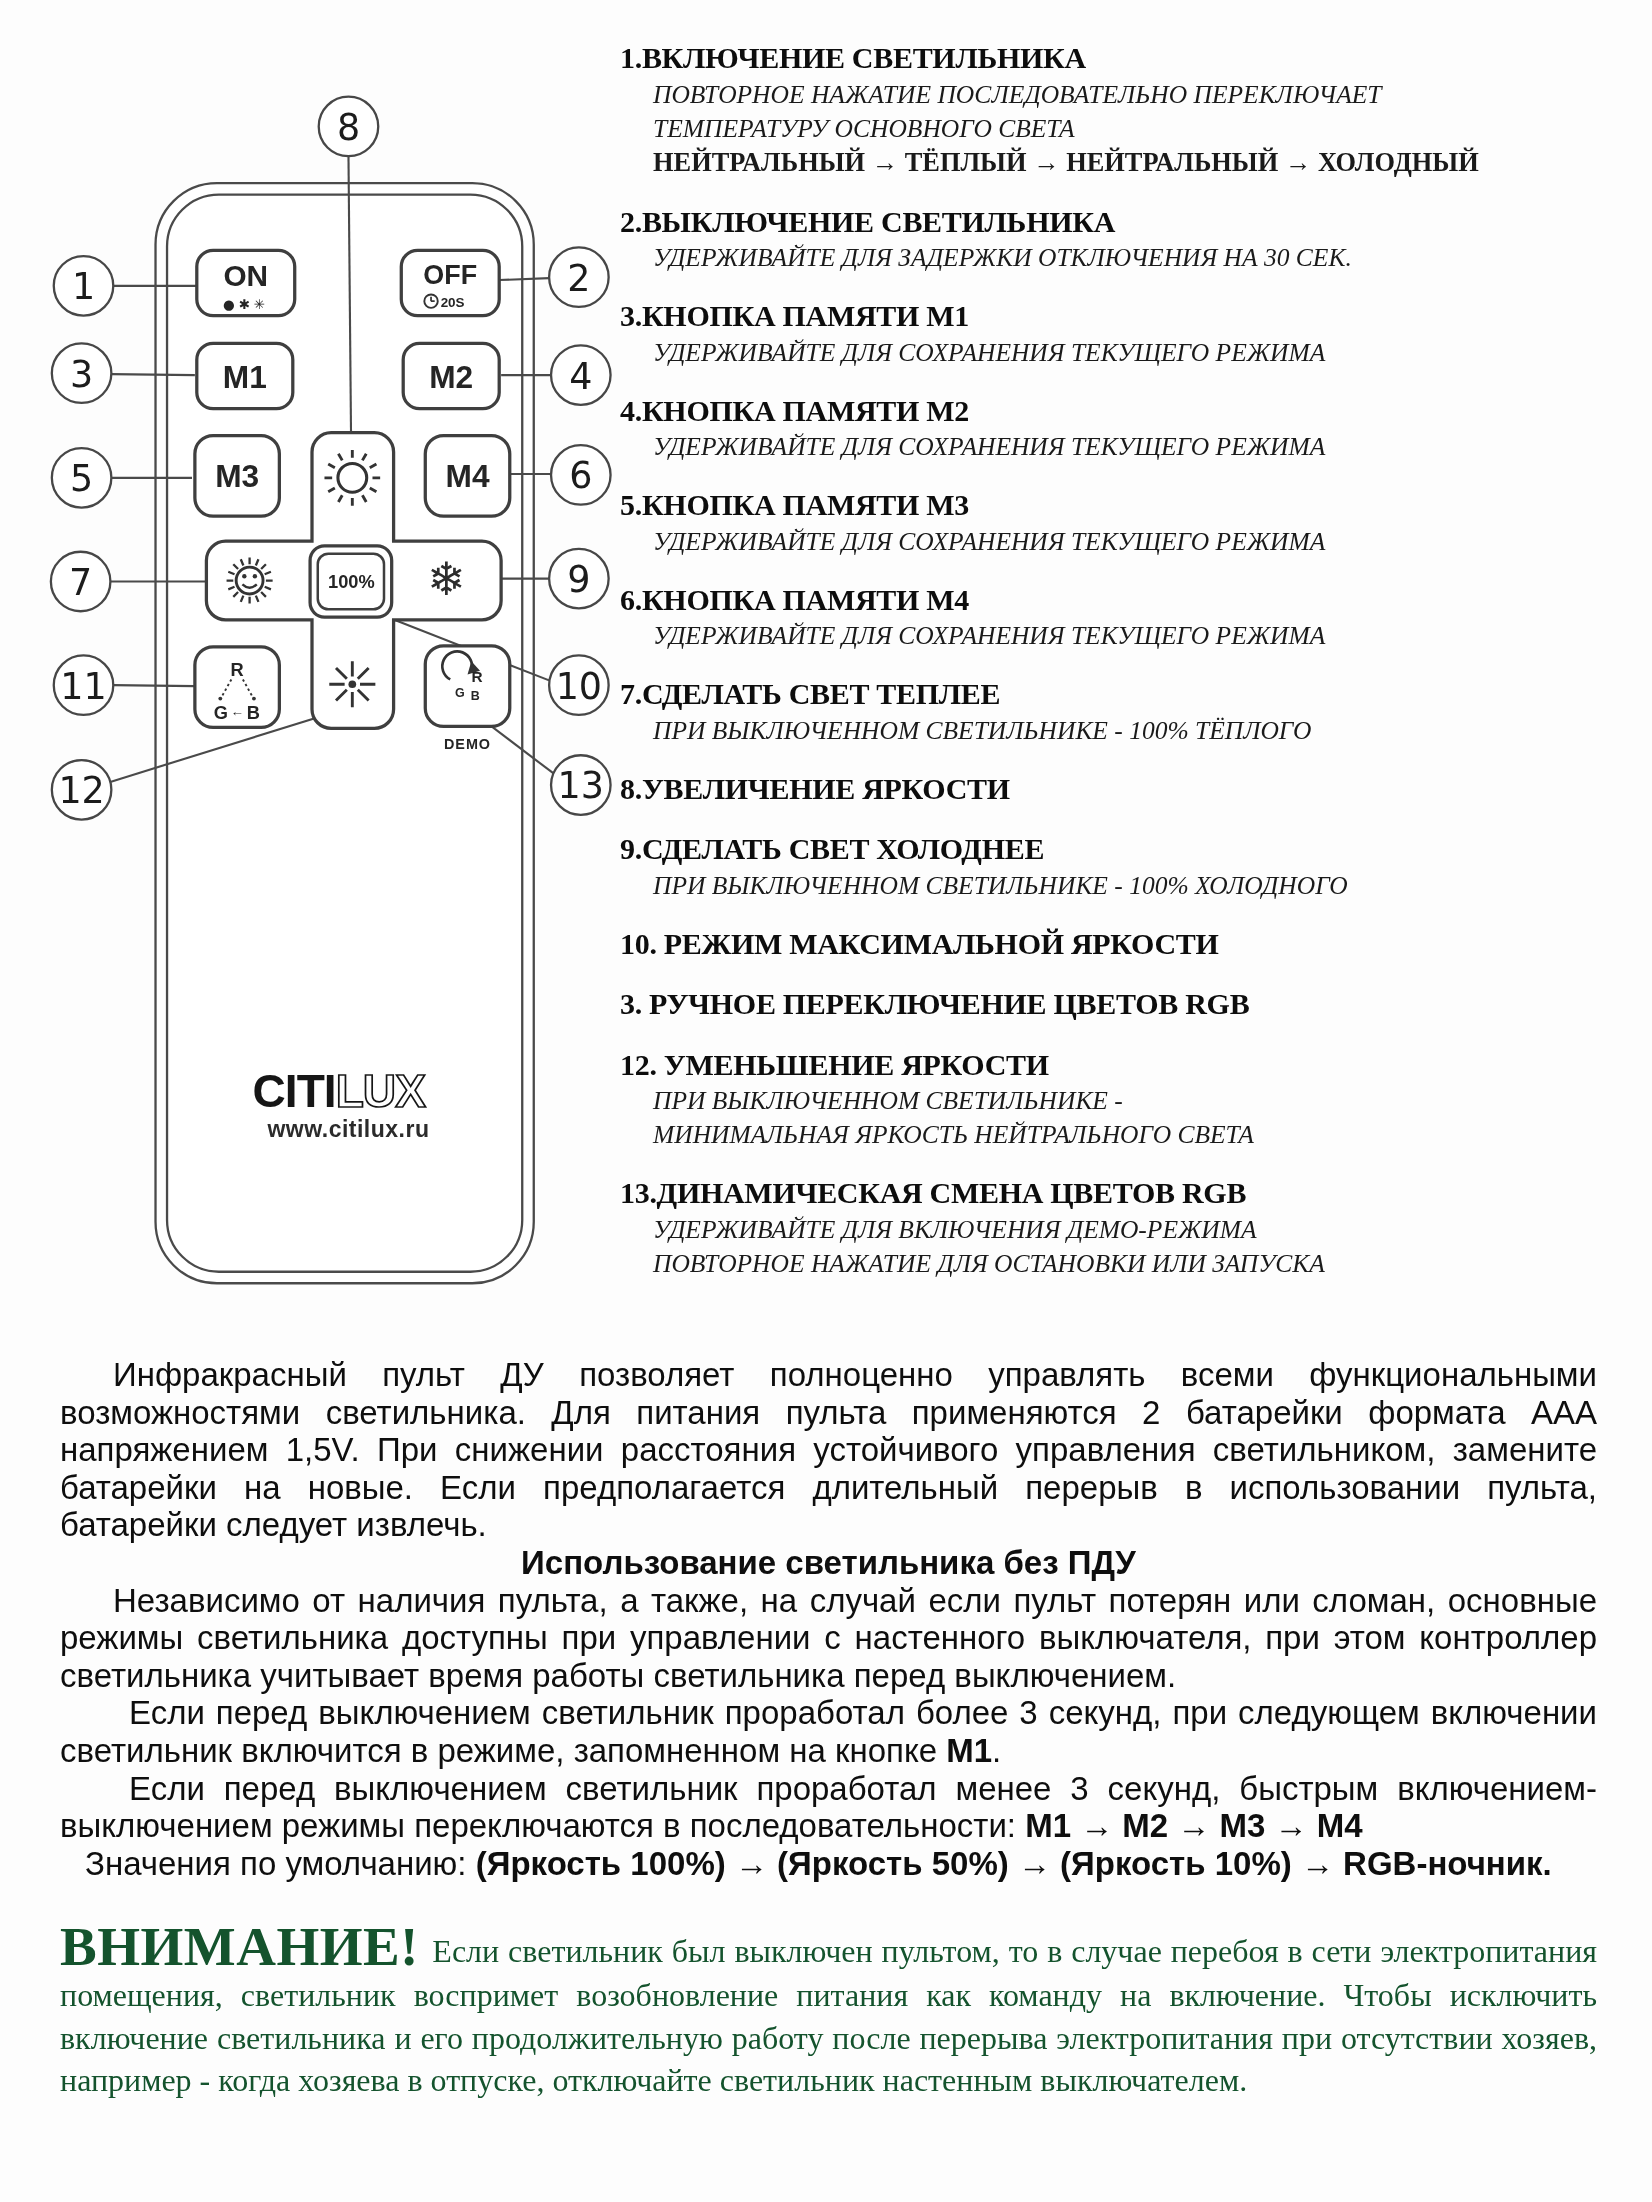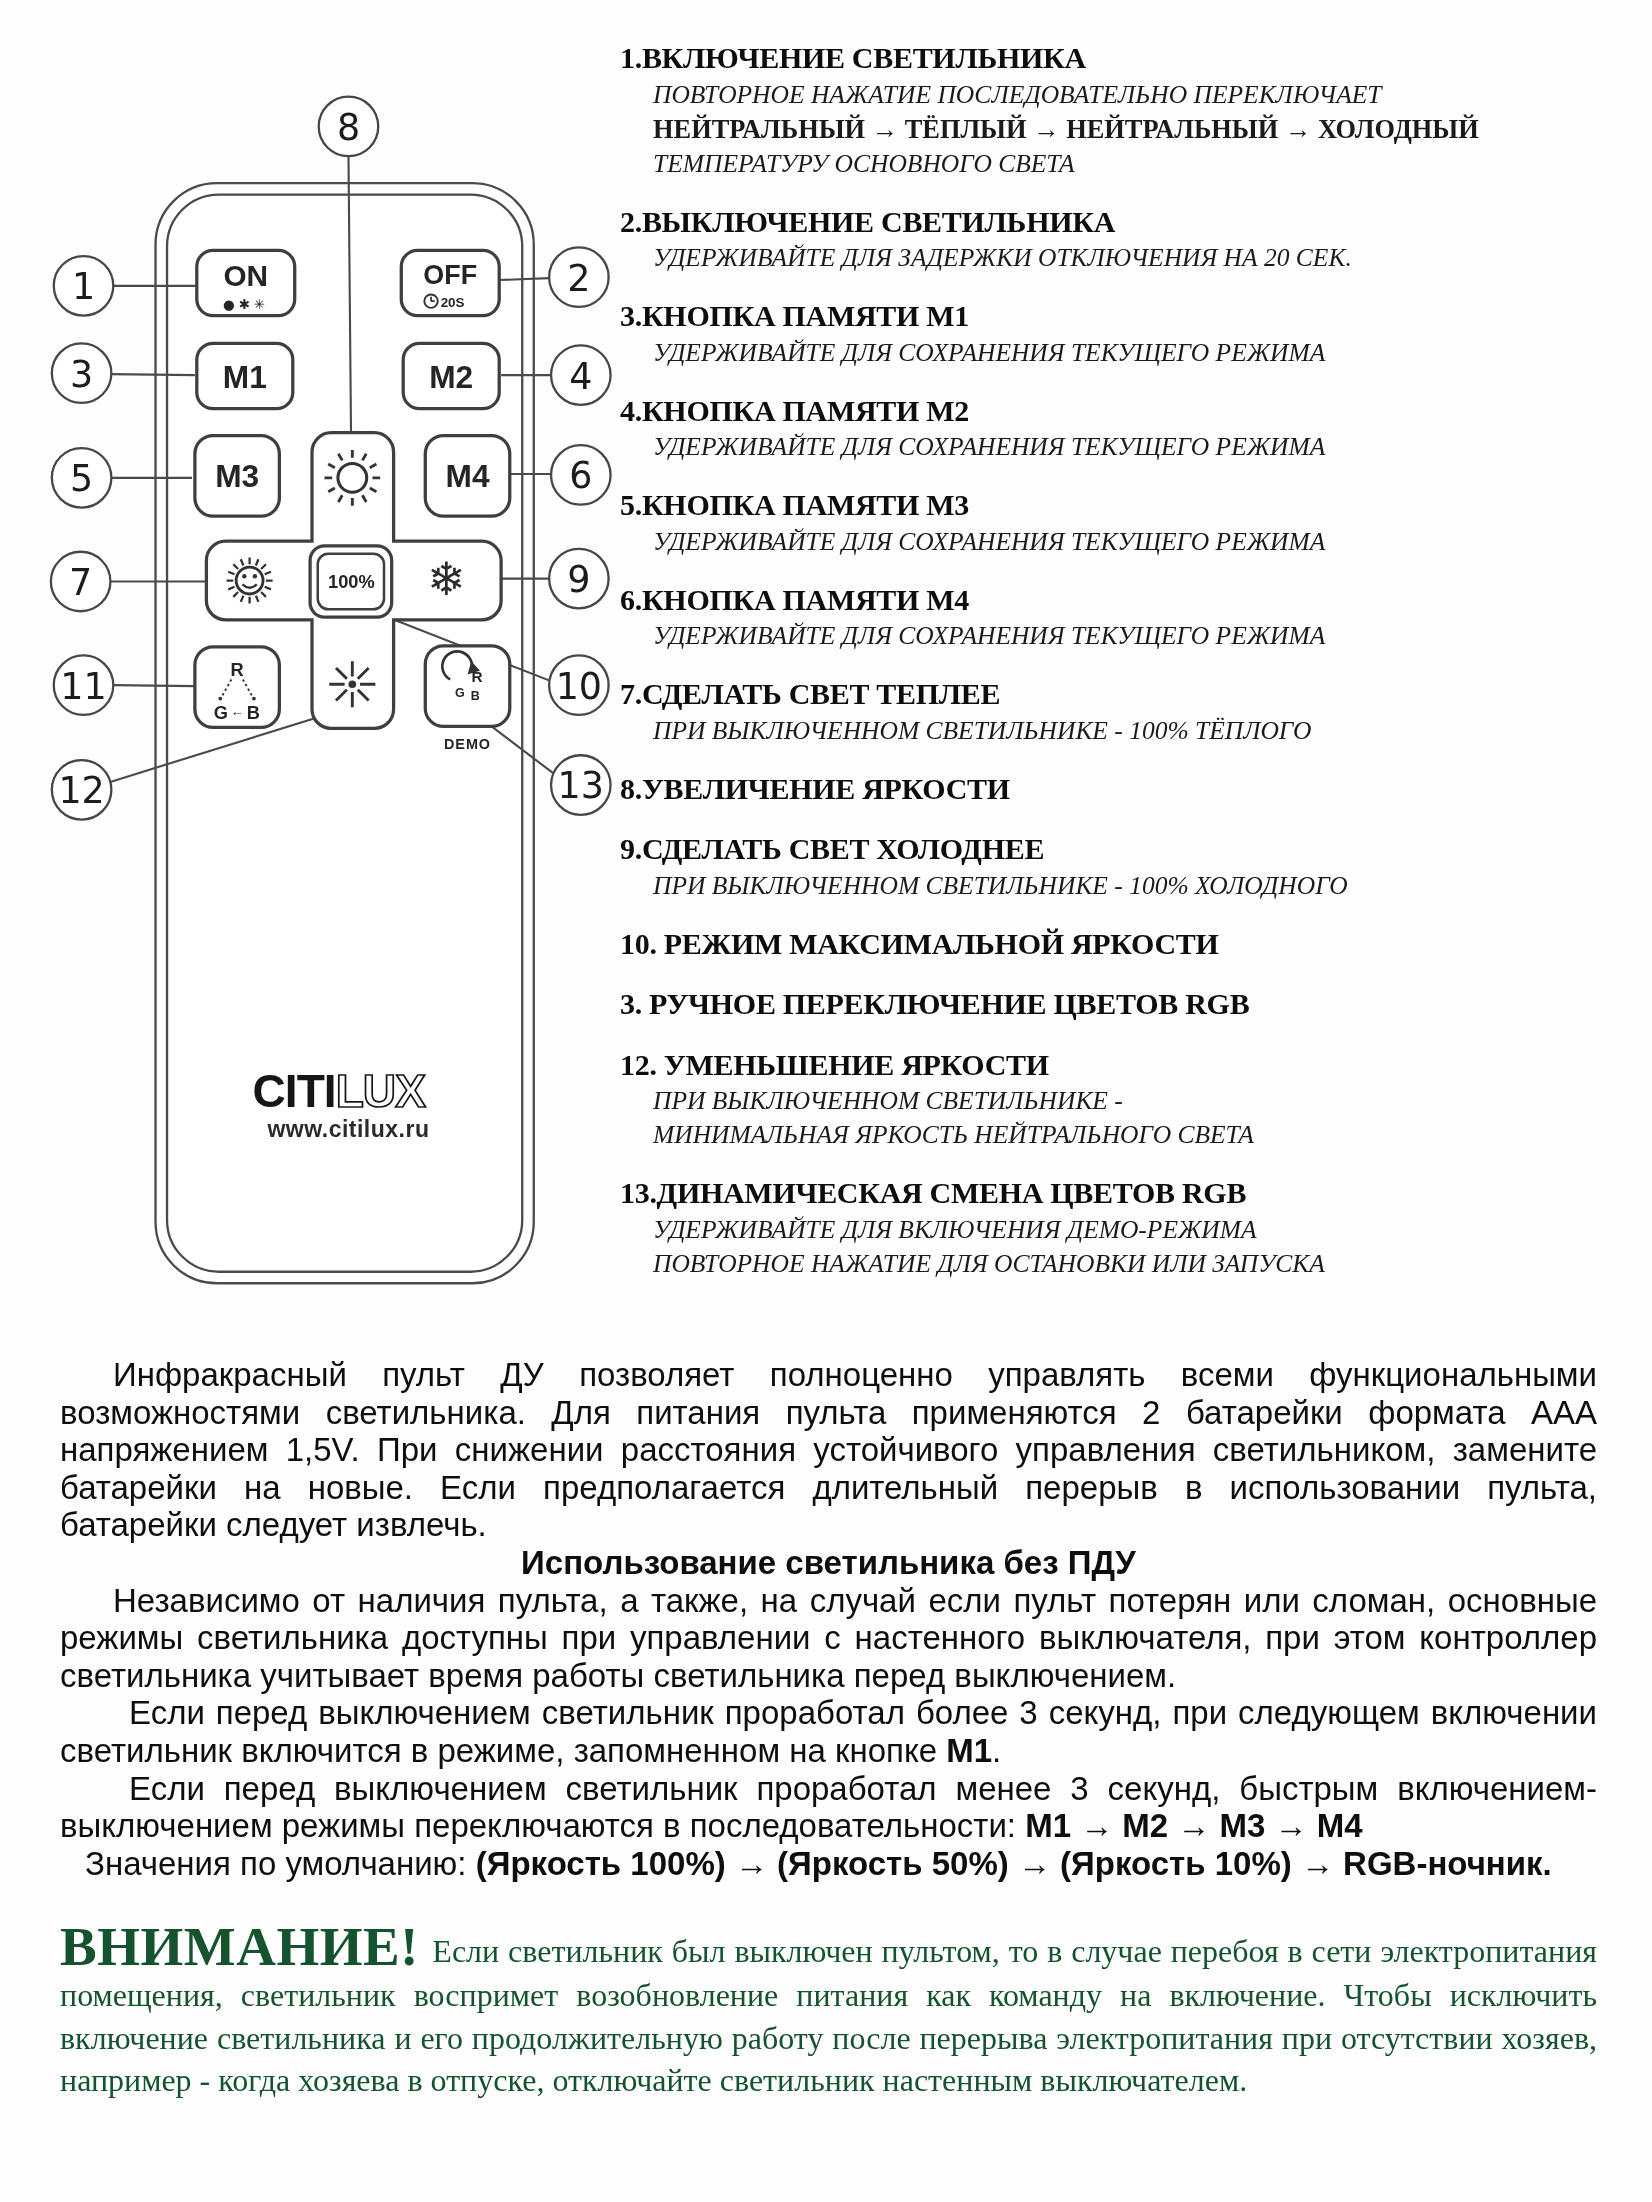--- a/index.html
+++ b/index.html
@@ -172,26 +172,26 @@
       <text x="87" y="727">11</text>
       <text x="85" y="836">12</text>
       <text x="605" y="831">13</text>
     </g>
   </svg>
 
   <div class="fn-list" id="functions-list">
       <div class="fn-item">
         <div class="fn-title">1.ВКЛЮЧЕНИЕ СВЕТИЛЬНИКА</div>
         <div class="fn-detail italic">ПОВТОРНОЕ НАЖАТИЕ ПОСЛЕДОВАТЕЛЬНО ПЕРЕКЛЮЧАЕТ</div>
+        <div class="fn-detail italic">ТЕМПЕРАТУРУ ОСНОВНОГО СВЕТА</div>
         <div class="fn-detail bold">НЕЙТРАЛЬНЫЙ → ТЁПЛЫЙ → НЕЙТРАЛЬНЫЙ → ХОЛОДНЫЙ</div>
-        <div class="fn-detail italic">ТЕМПЕРАТУРУ ОСНОВНОГО СВЕТА</div>
       </div>
       <div class="fn-item">
         <div class="fn-title">2.ВЫКЛЮЧЕНИЕ СВЕТИЛЬНИКА</div>
-        <div class="fn-detail italic">УДЕРЖИВАЙТЕ ДЛЯ ЗАДЕРЖКИ ОТКЛЮЧЕНИЯ НА 20 СЕК.</div>
+        <div class="fn-detail italic">УДЕРЖИВАЙТЕ ДЛЯ ЗАДЕРЖКИ ОТКЛЮЧЕНИЯ НА 30 СЕК.</div>
       </div>
       <div class="fn-item">
         <div class="fn-title">3.КНОПКА ПАМЯТИ М1</div>
         <div class="fn-detail italic">УДЕРЖИВАЙТЕ ДЛЯ СОХРАНЕНИЯ ТЕКУЩЕГО РЕЖИМА</div>
       </div>
       <div class="fn-item">
         <div class="fn-title">4.КНОПКА ПАМЯТИ М2</div>
         <div class="fn-detail italic">УДЕРЖИВАЙТЕ ДЛЯ СОХРАНЕНИЯ ТЕКУЩЕГО РЕЖИМА</div>
       </div>
       <div class="fn-item">

